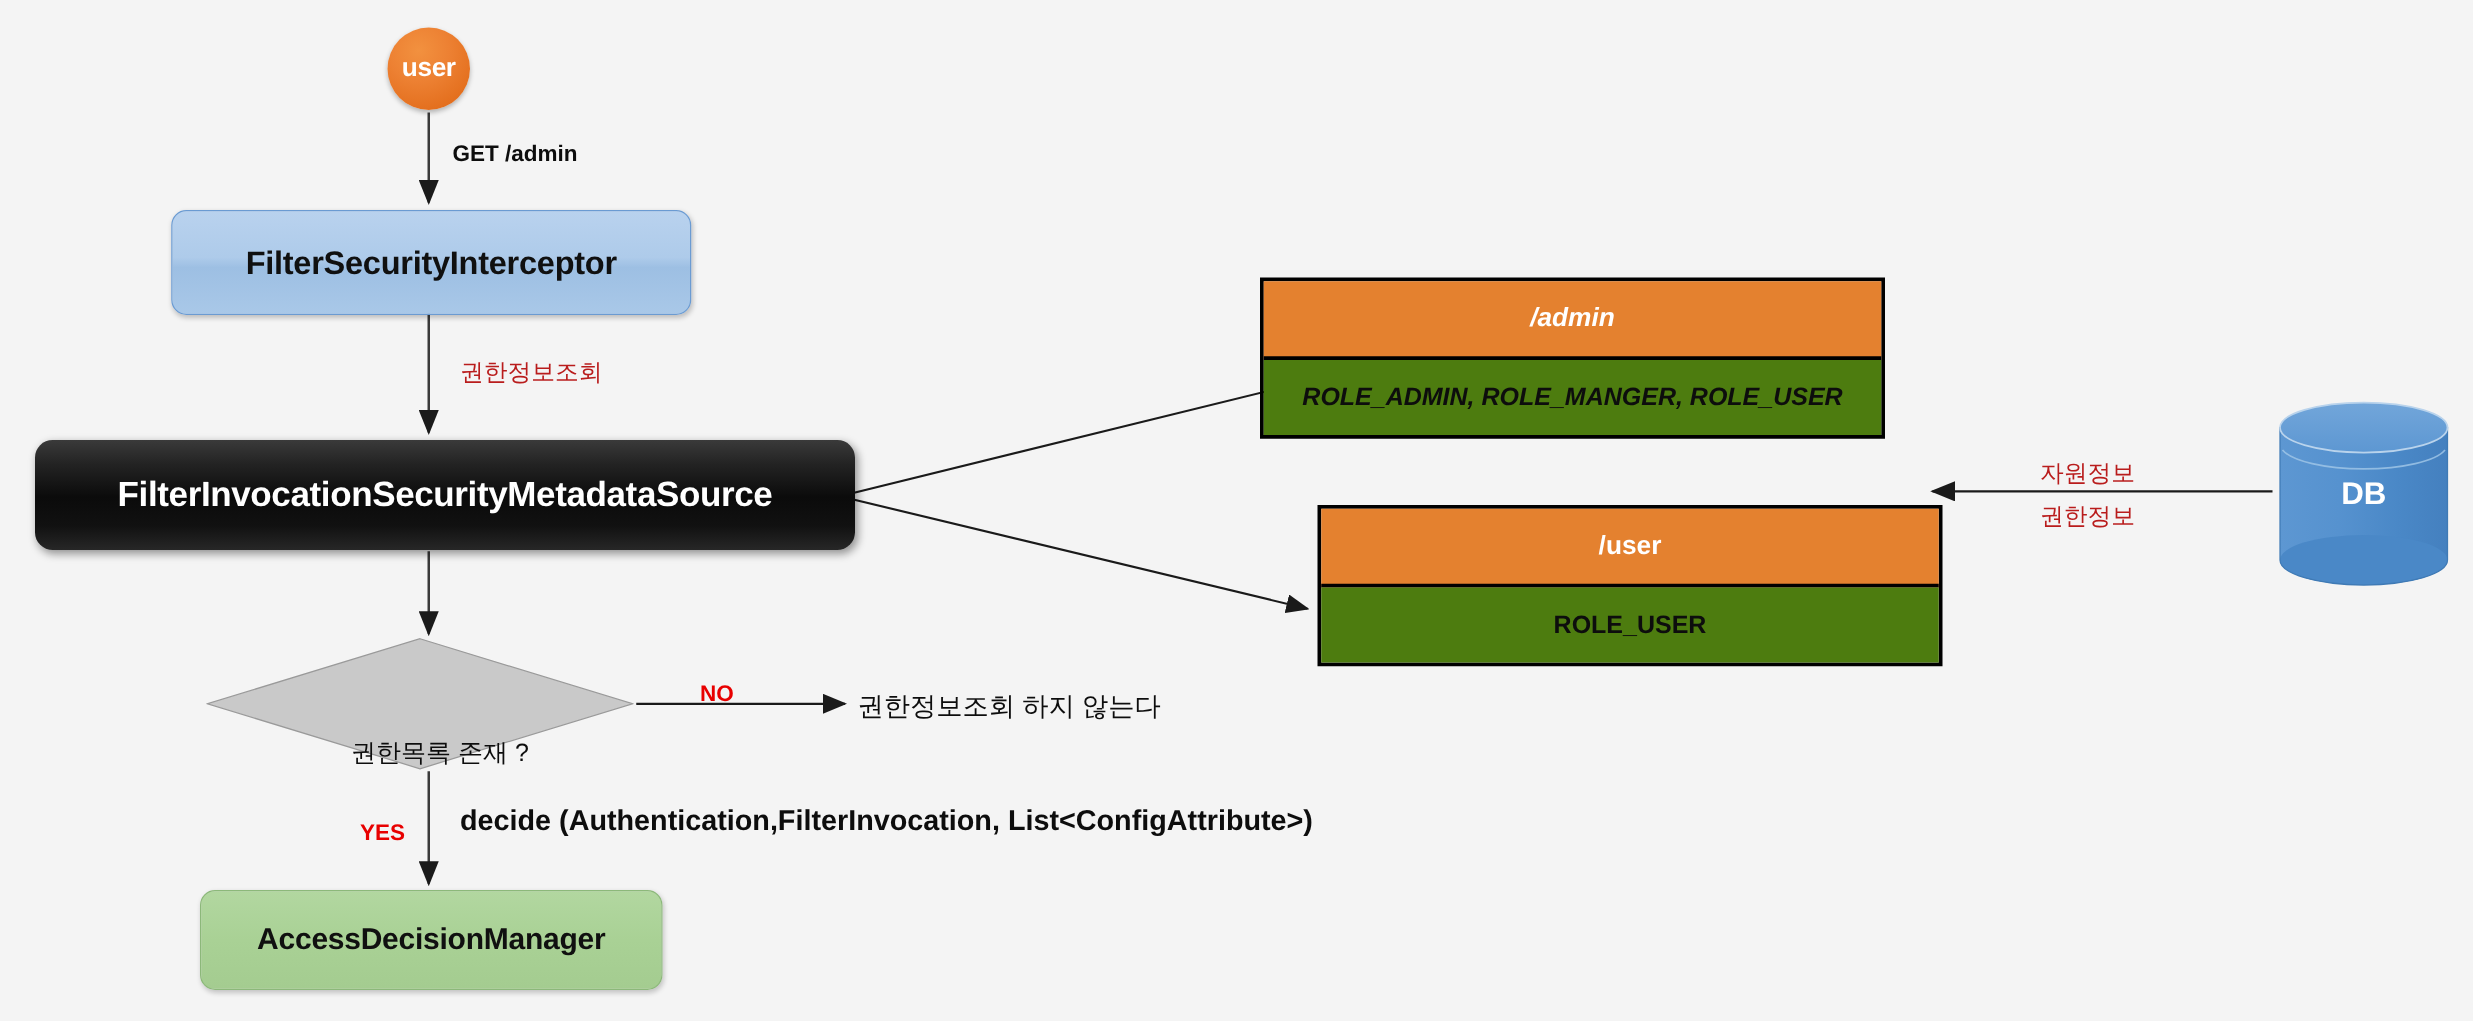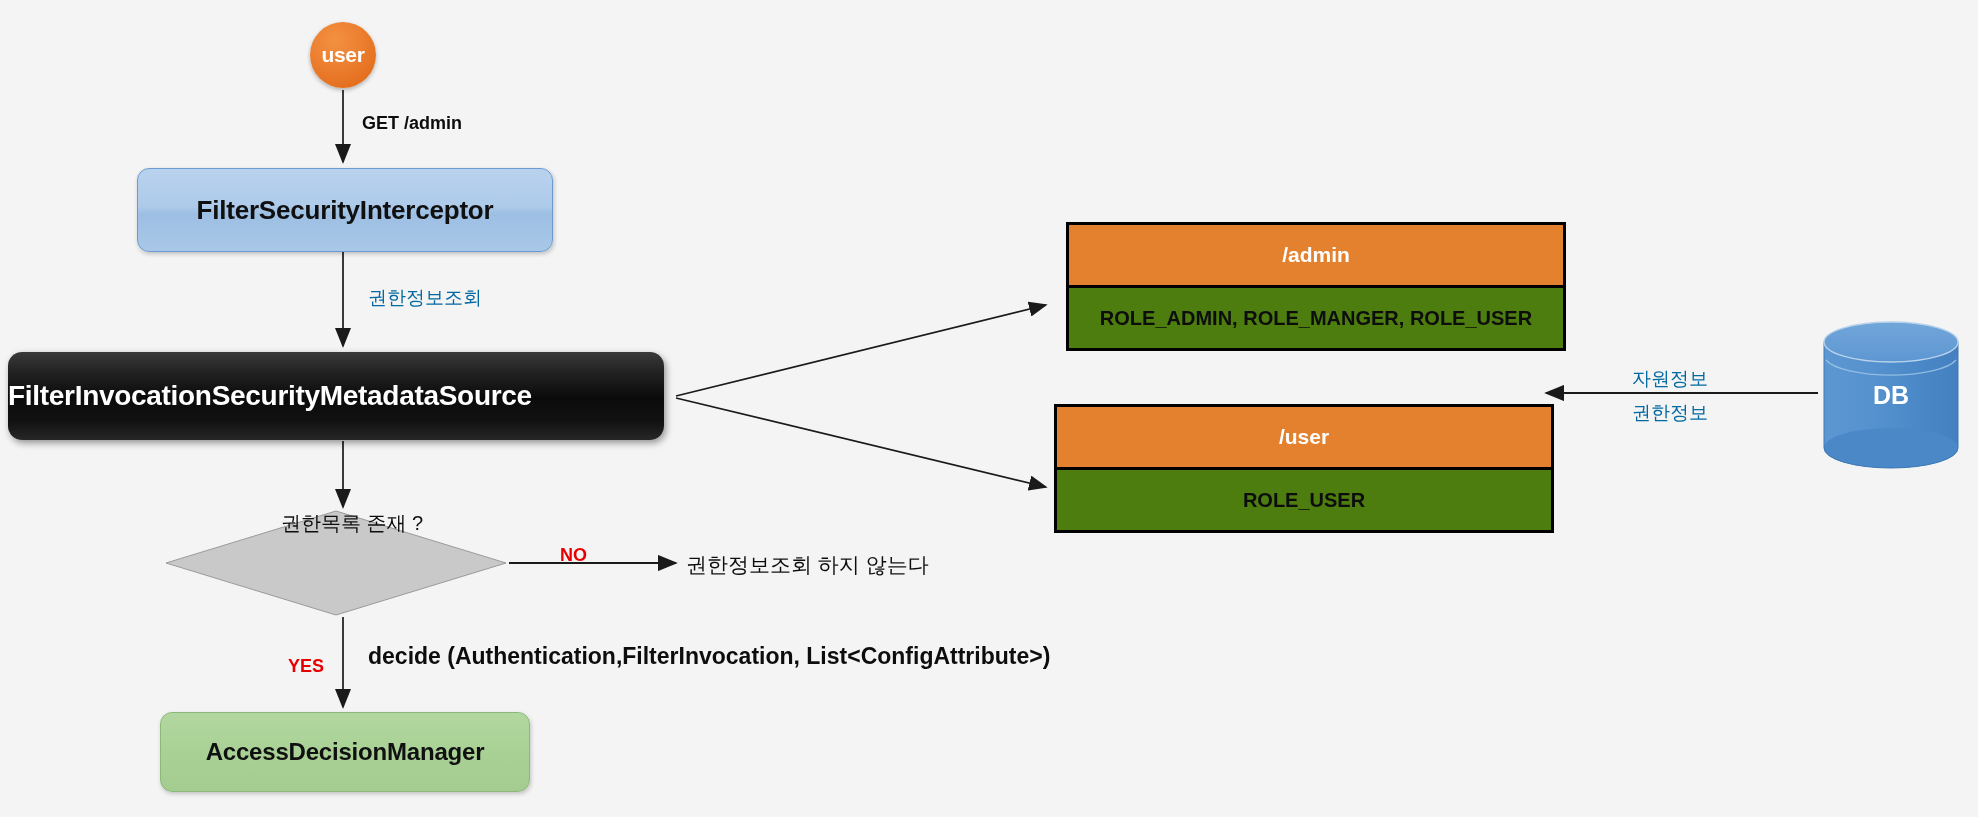--- a/index.html
+++ b/index.html
@@ -64,27 +64,28 @@
   }
   .blue-box span {
     color: #101010;
     font-size: 26px;
     font-weight: bold;
     letter-spacing: -0.2px;
   }
 
   
   .black-box {
-    left: 8px; top: 352px;
+    left: 28px; top: 352px;
     width: 656px; height: 88px;
     border-radius: 14px;
     background: linear-gradient(to bottom, #3a3a3a 0%, #232323 22%, #0b0b0b 52%, #111111 78%, #272727 100%);
     box-shadow: 2px 3px 7px rgba(0,0,0,0.4);
     display: flex;
     align-items: center;
+    justify-content: center;
   }
   .black-box span {
     color: #ffffff;
     font-size: 28px;
     font-weight: bold;
     letter-spacing: -0.3px;
   }
 
   
   .green-box {
@@ -109,21 +110,21 @@
   .diamond-wrap {
     left: 165px; top: 510px;
     width: 342px; height: 106px;
   }
   .diamond-wrap svg { display: block; }
   .diamond-label {
     position: absolute;
     left: 0; top: 0;
     width: 342px; height: 106px;
     display: flex;
-    align-items: flex-start;
+    align-items: flex-end;
     justify-content: center;
     padding-left: 32px;
     box-sizing: border-box;
   }
   .diamond-label span {
     font-size: 20px;
     color: #0d0d0d;
     font-weight: normal;
   }
 
@@ -161,21 +162,21 @@
     background: #4d7c0f;
     display: flex;
     align-items: center;
     justify-content: center;
   }
   .map-table .body span {
     color: #0d0d0d;
     font-size: 20px;
     font-weight: bold;
   }
-  #table-admin { left: 1066px; top: 222px; }
+  #table-admin { left: 1008px; top: 222px; font-style: italic; }
   #table-user  { left: 1054px; top: 404px; }
 
   
   .db-wrap {
     left: 1820px; top: 320px;
     width: 142px; height: 150px;
   }
   .db-wrap svg { display: block; }
   .db-label {
     position: absolute;
@@ -193,21 +194,21 @@
 
   
   .edge-label {
     font-size: 18px;
     color: #0d0d0d;
     font-weight: bold;
     white-space: nowrap;
   }
   .edge-label-kr {
     font-size: 19px;
-    color: #0369a1;
+    color: #b91c1c;
     font-weight: normal;
     white-space: nowrap;
   }
   .edge-label-red {
     font-size: 18px;
     color: #e80000;
     font-weight: bold;
     white-space: nowrap;
     margin-top: 12px;
   }

